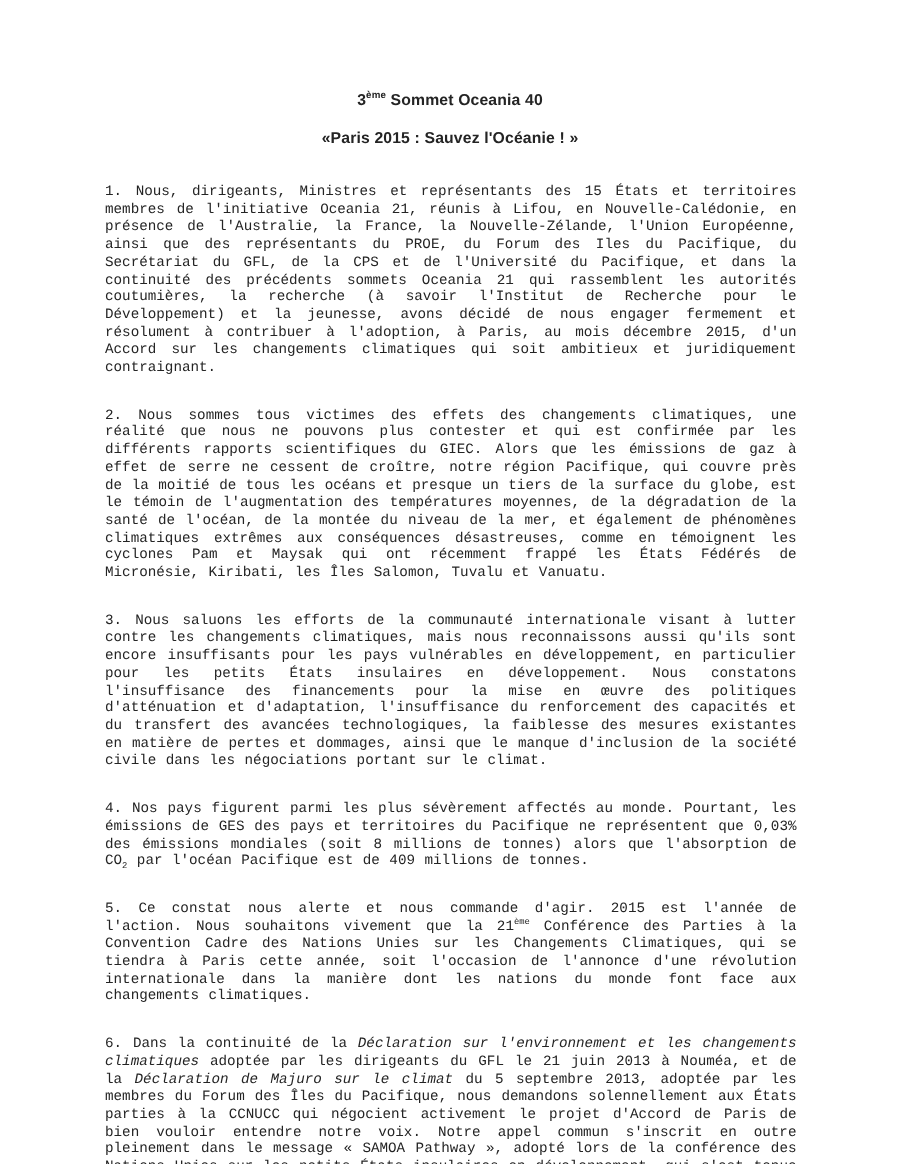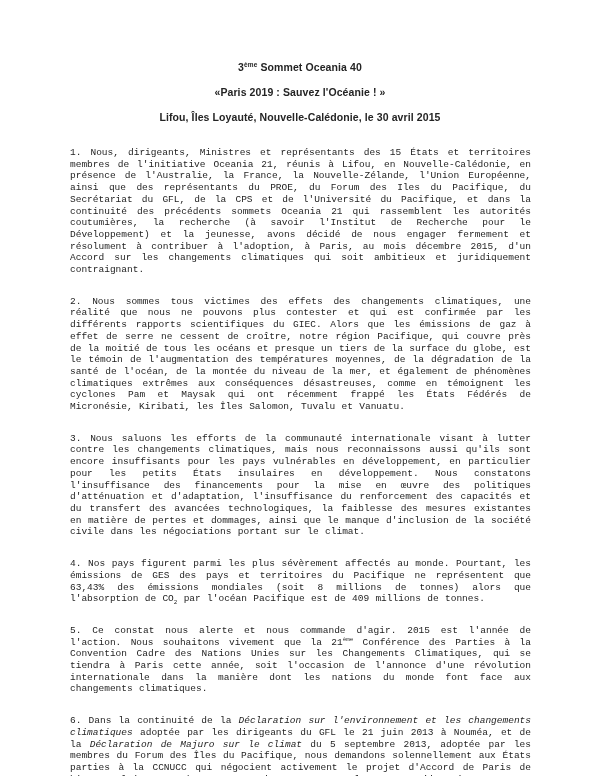--- a/index.html
+++ b/index.html
@@ -55,25 +55,24 @@
   em {
     font-style: italic;
   }
 </style>
 </head>
 <body>
 
 <div class="page">
   <div class="doc-header">
     <div class="title-line"><span>3</span><sup>ème</sup><span> Sommet Oceania 40</span></div>
-    <div class="title-line">«Paris 2019 : Sauvez l'Océanie ! »</div>
-    <div class="title-line">Lifou, Îles Loyauté, Nouvelle-Calédonie, le 30 avril 2015</div>
+    <div class="title-line">«Paris 2015 : Sauvez l'Océanie ! »</div>
   </div>
 
   <div class="doc-body">
     <p class="para"><span>1. Nous, dirigeants, Ministres et représentants des 15 États et territoires membres de l'initiative Oceania 21, réunis à Lifou, en Nouvelle-Calédonie, en présence de l'Australie, la France, la Nouvelle-Zélande, l'Union Européenne, ainsi que des représentants du PROE, du Forum des Iles du Pacifique, du Secrétariat du GFL, de la CPS et de l'Université du Pacifique, et dans la continuité des précédents sommets Oceania 21 qui rassemblent les autorités coutumières, la recherche (à savoir l'Institut de Recherche pour le Développement) et la jeunesse, avons décidé de nous engager fermement et résolument à contribuer à l'adoption, à Paris, au mois décembre 2015, d'un Accord sur les changements climatiques qui soit ambitieux et juridiquement contraignant.</span></p>
     <p class="para"><span>2. Nous sommes tous victimes des effets des changements climatiques, une réalité que nous ne pouvons plus contester et qui est confirmée par les différents rapports scientifiques du GIEC. Alors que les émissions de gaz à effet de serre ne cessent de croître, notre région Pacifique, qui couvre près de la moitié de tous les océans et presque un tiers de la surface du globe, est le témoin de l'augmentation des températures moyennes, de la dégradation de la santé de l'océan, de la montée du niveau de la mer, et également de phénomènes climatiques extrêmes aux conséquences désastreuses, comme en témoignent les cyclones Pam et Maysak qui ont récemment frappé les États Fédérés de Micronésie, Kiribati, les Îles Salomon, Tuvalu et Vanuatu.</span></p>
     <p class="para"><span>3. Nous saluons les efforts de la communauté internationale visant à lutter contre les changements climatiques, mais nous reconnaissons aussi qu'ils sont encore insuffisants pour les pays vulnérables en développement, en particulier pour les petits États insulaires en développement. Nous constatons l'insuffisance des financements pour la mise en œuvre des politiques d'atténuation et d'adaptation, l'insuffisance du renforcement des capacités et du transfert des avancées technologiques, la faiblesse des mesures existantes en matière de pertes et dommages, ainsi que le manque d'inclusion de la société civile dans les négociations portant sur le climat.</span></p>
-    <p class="para"><span>4. Nos pays figurent parmi les plus sévèrement affectés au monde. Pourtant, les émissions de GES des pays et territoires du Pacifique ne représentent que 63,43% des émissions mondiales (soit 8 millions de tonnes) alors que l'absorption de CO</span><sub>2</sub><span> par l'océan Pacifique est de 409 millions de tonnes.</span></p>
+    <p class="para"><span>4. Nos pays figurent parmi les plus sévèrement affectés au monde. Pourtant, les émissions de GES des pays et territoires du Pacifique ne représentent que 0,03% des émissions mondiales (soit 8 millions de tonnes) alors que l'absorption de CO</span><sub>2</sub><span> par l'océan Pacifique est de 409 millions de tonnes.</span></p>
     <p class="para"><span>5. Ce constat nous alerte et nous commande d'agir. 2015 est l'année de l'action. Nous souhaitons vivement que la 21</span><sup>ème</sup><span> Conférence des Parties à la Convention Cadre des Nations Unies sur les Changements Climatiques, qui se tiendra à Paris cette année, soit l'occasion de l'annonce d'une révolution internationale dans la manière dont les nations du monde font face aux changements climatiques.</span></p>
     <p class="para"><span>6. Dans la continuité de la </span><em>Déclaration sur l'environnement et les changements climatiques</em><span> adoptée par les dirigeants du GFL le 21 juin 2013 à Nouméa, et de la </span><em>Déclaration de Majuro sur le climat</em><span> du 5 septembre 2013, adoptée par les membres du Forum des Îles du Pacifique, nous demandons solennellement aux États parties à la CCNUCC qui négocient activement le projet d'Accord de Paris de bien vouloir entendre notre voix. Notre appel commun s'inscrit en outre pleinement dans le message « SAMOA Pathway », adopté lors de la conférence des Nations Unies sur les petits États insulaires en développement, qui s'est tenue à Apia en 2014.</span></p>
   </div>
 </div>
 
 </body></html>

